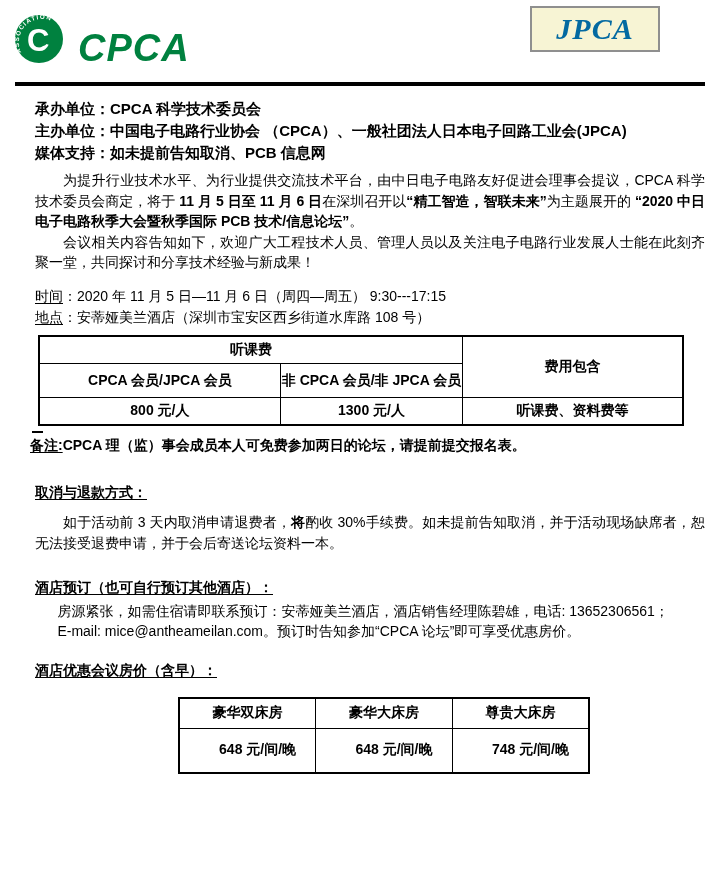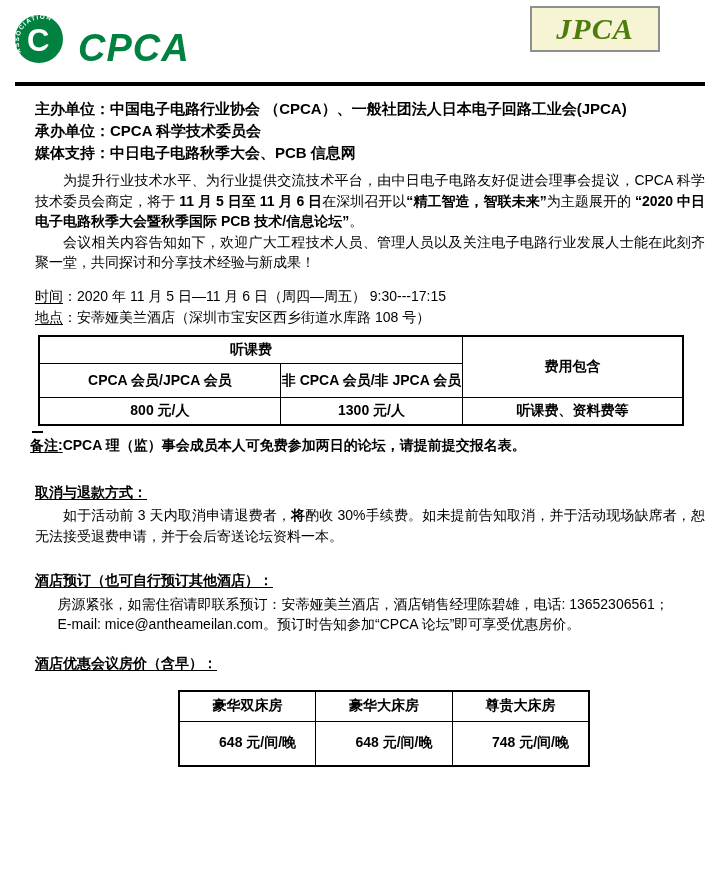--- a/index.html
+++ b/index.html
@@ -30,21 +30,21 @@
   }
   .jpca-box {
     width: 130px; height: 46px;
     background: #f7f4d4;
     border: 2px solid #8f8f8f;
     display: flex; align-items: center; justify-content: center;
   }
   .jpca-word {
     font-family: "Liberation Serif", serif;
     font-style: italic; font-weight: bold;
-    font-size: 30px; color: #4d7c0f;
+    font-size: 30px; color: #0369a1;
     letter-spacing: 1px;
   }
   
   .rule { border-top: 4px solid #000; margin: 24px 15px 0 15px; }
   
   .title-block { margin-top: 10px; text-align: center; font-weight: bold; }
   .title-line { font-size: 20px; line-height: 28px; }
   
   .org-block { margin: 12px 15px 0 35px; font-weight: bold; font-size: 15px; line-height: 22px; }
   
@@ -63,21 +63,21 @@
   .fee-table .r3 td { height: 27px; }
   .fee-c1 { width: 242px; }
   .fee-c2 { width: 183px; }
   .fee-c3 { width: 221px; }
   
   .note-line { margin: 11px 15px 0 30px; font-weight: bold; position: relative; }
   .stray-mark { position: absolute; left: 2px; top: -6px; width: 11px; height: 2px; background: #000; }
   
   .cancel-block { margin: 27px 15px 0 35px; line-height: 21px; }
   .section-title { font-weight: bold; }
-  .cancel-body { text-indent: 2em; margin-top: 2px; text-align: justify; }
+  .cancel-body { text-indent: 2em; margin-top: 9px; text-align: justify; }
   
   .hotel-block { margin: 23px 15px 0 35px; line-height: 20px; }
   .hotel-lines { padding-left: 1.6em; margin-top: 4px; }
   
   .rates-block { margin: 21px 15px 0 35px; }
   .rates-table { margin: 17px 0 0 143px; width: 412px; border: 2px solid #000; font-weight: bold; }
   .rates-table .hrow td { height: 31px; width: 122px; }
   .rates-table .vrow td { height: 44px; padding-left: 20px; }
 </style>
 </head>
@@ -102,23 +102,23 @@
     </div>
     <div class="jpca-box">
       <span class="jpca-word">JPCA</span>
     </div>
   </div>
 
   <div class="rule"></div>
 
 
   <div class="org-block">
+    <div><span>承办单位：</span><span>CPCA 科学技术委员会</span></div>
     <div><span>主办单位：</span><span>中国电子电路行业协会 （CPCA）、一般社团法人日本电子回路工业会(JPCA)</span></div>
-    <div><span>承办单位：</span><span>CPCA 科学技术委员会</span></div>
-    <div><span>媒体支持：</span><span>中日电子电路秋季大会、PCB 信息网</span></div>
+    <div><span>媒体支持：</span><span>如未提前告知取消、PCB 信息网</span></div>
   </div>
 
   <div class="intro-block">
     <div class="indent"><span>为提升行业技术水平、为行业提供交流技术平台，由中日电子电路友好促进会理事会提议，CPCA 科学技术委员会商定，将于 </span><span class="b">11 月 5 日至 11 月 6 日</span><span>在深圳召开以</span><span class="b">“精工智造，智联未来”</span><span>为主题展开的 </span><span class="b">“2020 中日电子电路秋季大会暨秋季国际 PCB 技术/信息论坛”</span><span>。</span></div>
     <div class="indent">会议相关内容告知如下，欢迎广大工程技术人员、管理人员以及关注电子电路行业发展人士能在此刻齐聚一堂，共同探讨和分享技术经验与新成果！</div>
   </div>
 
   <div class="event-block">
     <div><span class="u">时间</span><span>：2020 年 11 月 5 日—11 月 6 日（周四—周五） 9:30---17:15</span></div>
     <div><span class="u">地点</span><span>：安蒂娅美兰酒店（深圳市宝安区西乡街道水库路 108 号）</span></div>

